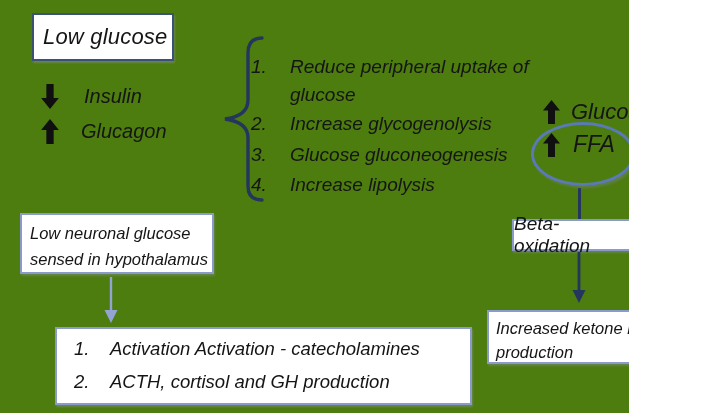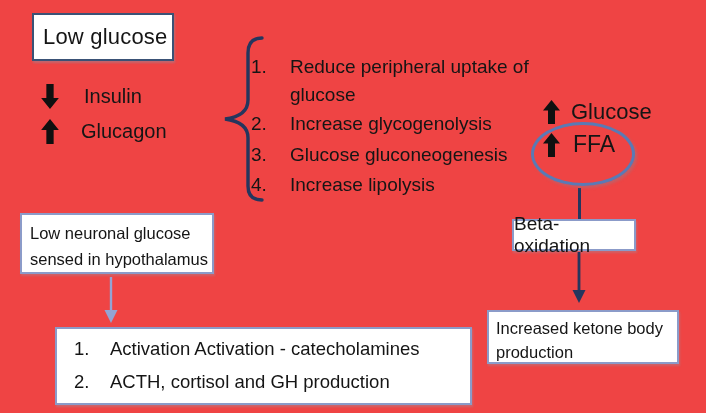--- a/index.html
+++ b/index.html
@@ -1,18 +1,18 @@
 <!DOCTYPE html>
 <html style="--navy: #24365e; --dark-border: #3a5276; --ellipse-stroke: #5a7ab5; --light-border: #8b9bc9; --light-arrow: #93a4d4; --arrow-black: #101010;"><head>
 <meta charset="utf-8">
 <style>
   html,body{margin:0;padding:0;background:#fff;}
   .canvas{
-    position:relative;width:706px;height:413px;background:#ef4444;overflow:hidden;
-    font-family:"Liberation Sans",sans-serif;color:#151515;
+    position:relative;width:629px;height:413px;background:#4d7c0f;overflow:hidden;
+    font-family:"Liberation Sans",sans-serif;color:#151515;font-style:italic;
   }
   .abs{position:absolute;}
 
   
   .box{position:absolute;background:#fff;box-sizing:border-box;}
   .low-glucose{left:32px;top:13px;width:142px;height:48px;border:2px solid var(--dark-border,#3a5276);
     display:flex;align-items:center;padding-left:9px;font-size:22px;letter-spacing:.2px;
     box-shadow:1px 2px 2px rgba(140,145,160,.45);}
   .beta-box{left:512px;top:219px;width:124px;height:32px;border:2px solid var(--light-border,#8b9bc9);
     display:flex;align-items:center;justify-content:center;font-size:19px;

